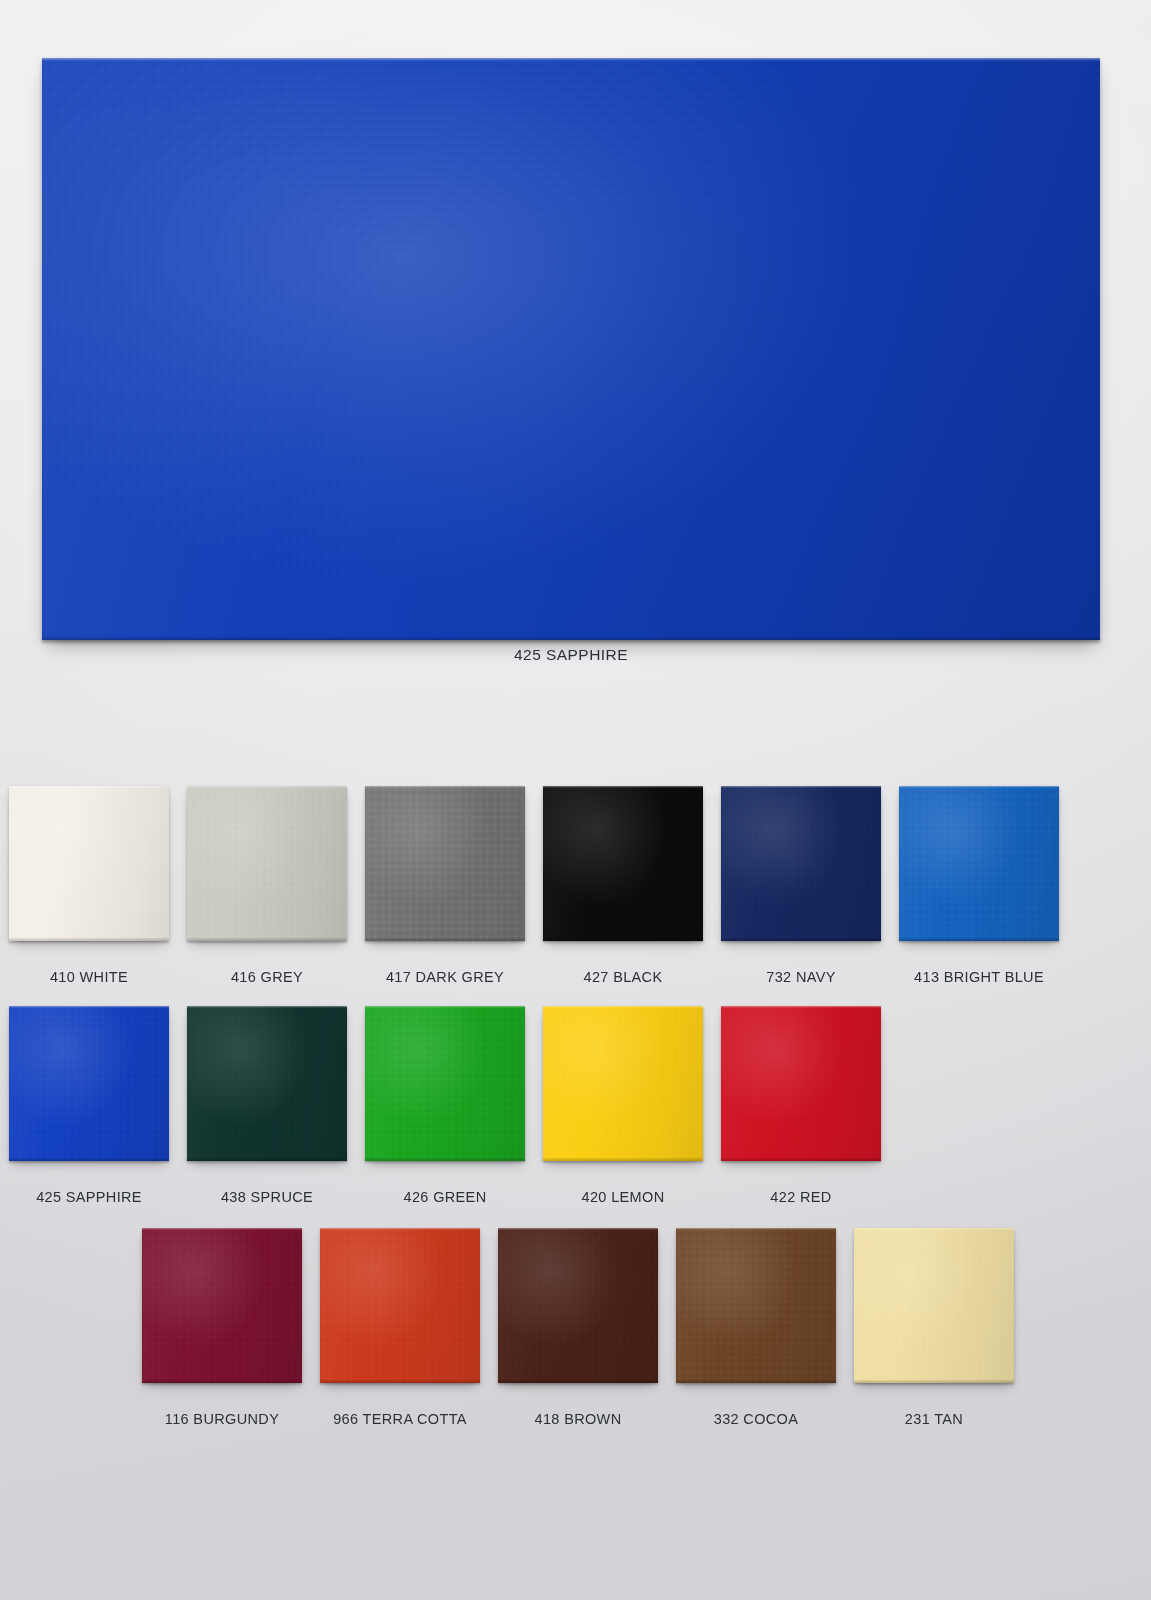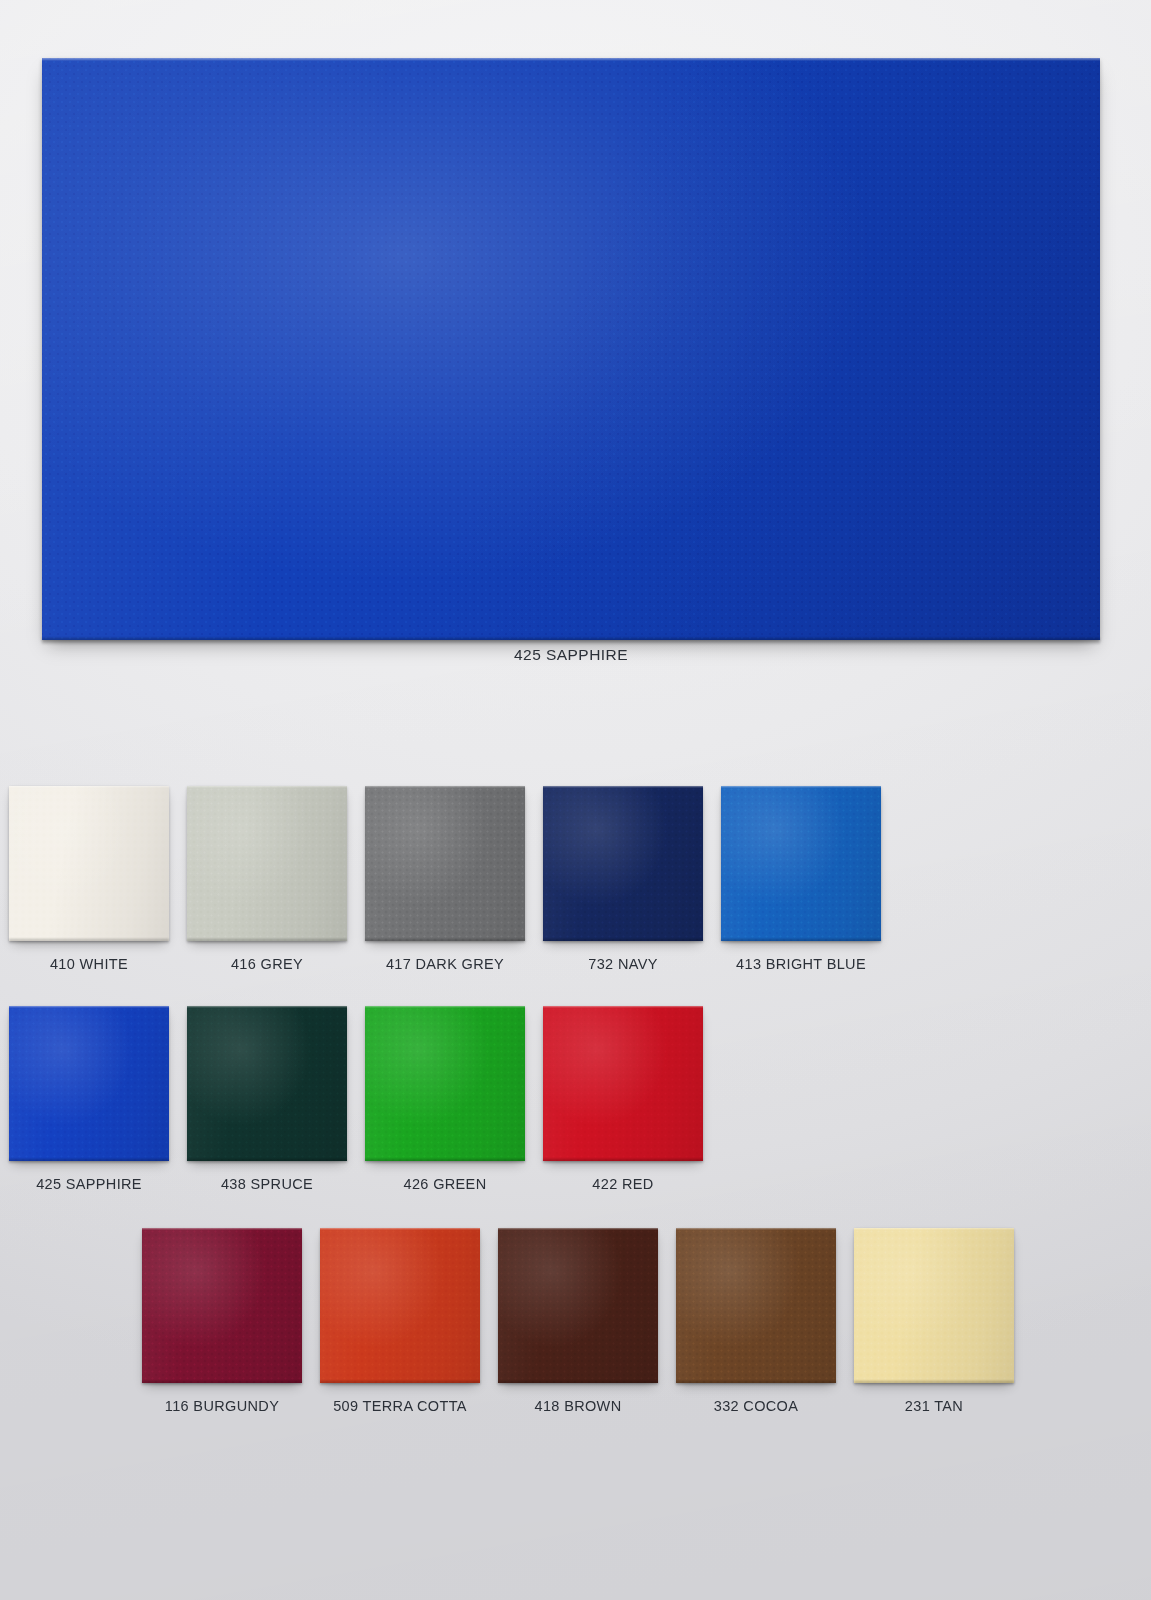--- a/index.html
+++ b/index.html
@@ -117,20 +117,21 @@
   }
   #row-0 { top: 786px; }
   #row-1 { top: 1006px; }
   #row-2 { top: 1228px; }
 
   .cell {
     width: 178px;
     display: flex;
     flex-direction: column;
     align-items: center;
+    gap: 13px;
   }
   .chip {
     position: relative;
     width: 160px;
     height: 155px;
     border-radius: 1px;
     box-shadow:
       0 6px 11px -4px rgba(0,0,0,0.30),
       0 1px 3px rgba(0,0,0,0.20);
   }
@@ -210,20 +211,30 @@
           <div class="base" style="background: rgb(114, 115, 117);"></div>
           <div class="weave"></div>
           <div class="sheen"></div>
           <div class="edge-top"></div>
           <div class="edge-bottom"></div>
         </div>
         <div class="chip-label">417 DARK GREY</div>
       </div>
       <div class="cell">
         <div class="chip">
+          <div class="base" style="background: rgb(12, 12, 12);"></div>
+          <div class="weave"></div>
+          <div class="sheen"></div>
+          <div class="edge-top"></div>
+          <div class="edge-bottom"></div>
+        </div>
+        <div class="chip-label">427 BLACK</div>
+      </div>
+      <div class="cell">
+        <div class="chip">
           <div class="base" style="background: rgb(21, 39, 95);"></div>
           <div class="weave"></div>
           <div class="sheen"></div>
           <div class="edge-top"></div>
           <div class="edge-bottom"></div>
         </div>
         <div class="chip-label">732 NAVY</div>
       </div>
       <div class="cell">
         <div class="chip">
@@ -259,20 +270,30 @@
       </div>
       <div class="cell">
         <div class="chip">
           <div class="base" style="background: rgb(26, 166, 32);"></div>
           <div class="weave"></div>
           <div class="sheen"></div>
           <div class="edge-top"></div>
           <div class="edge-bottom"></div>
         </div>
         <div class="chip-label">426 GREEN</div>
+      </div>
+      <div class="cell">
+        <div class="chip">
+          <div class="base" style="background: rgb(251, 207, 20);"></div>
+          <div class="weave"></div>
+          <div class="sheen"></div>
+          <div class="edge-top"></div>
+          <div class="edge-bottom"></div>
+        </div>
+        <div class="chip-label">420 LEMON</div>
       </div>
       <div class="cell">
         <div class="chip">
           <div class="base" style="background: rgb(207, 18, 34);"></div>
           <div class="weave"></div>
           <div class="sheen"></div>
           <div class="edge-top"></div>
           <div class="edge-bottom"></div>
         </div>
         <div class="chip-label">422 RED</div>
@@ -291,21 +312,21 @@
         <div class="chip-label">116 BURGUNDY</div>
       </div>
       <div class="cell">
         <div class="chip">
           <div class="base" style="background: rgb(204, 58, 29);"></div>
           <div class="weave"></div>
           <div class="sheen"></div>
           <div class="edge-top"></div>
           <div class="edge-bottom"></div>
         </div>
-        <div class="chip-label">509 TERRA COTTA</div>
+        <div class="chip-label">966 TERRA COTTA</div>
       </div>
       <div class="cell">
         <div class="chip">
           <div class="base" style="background: rgb(74, 33, 24);"></div>
           <div class="weave"></div>
           <div class="sheen"></div>
           <div class="edge-top"></div>
           <div class="edge-bottom"></div>
         </div>
         <div class="chip-label">418 BROWN</div>

